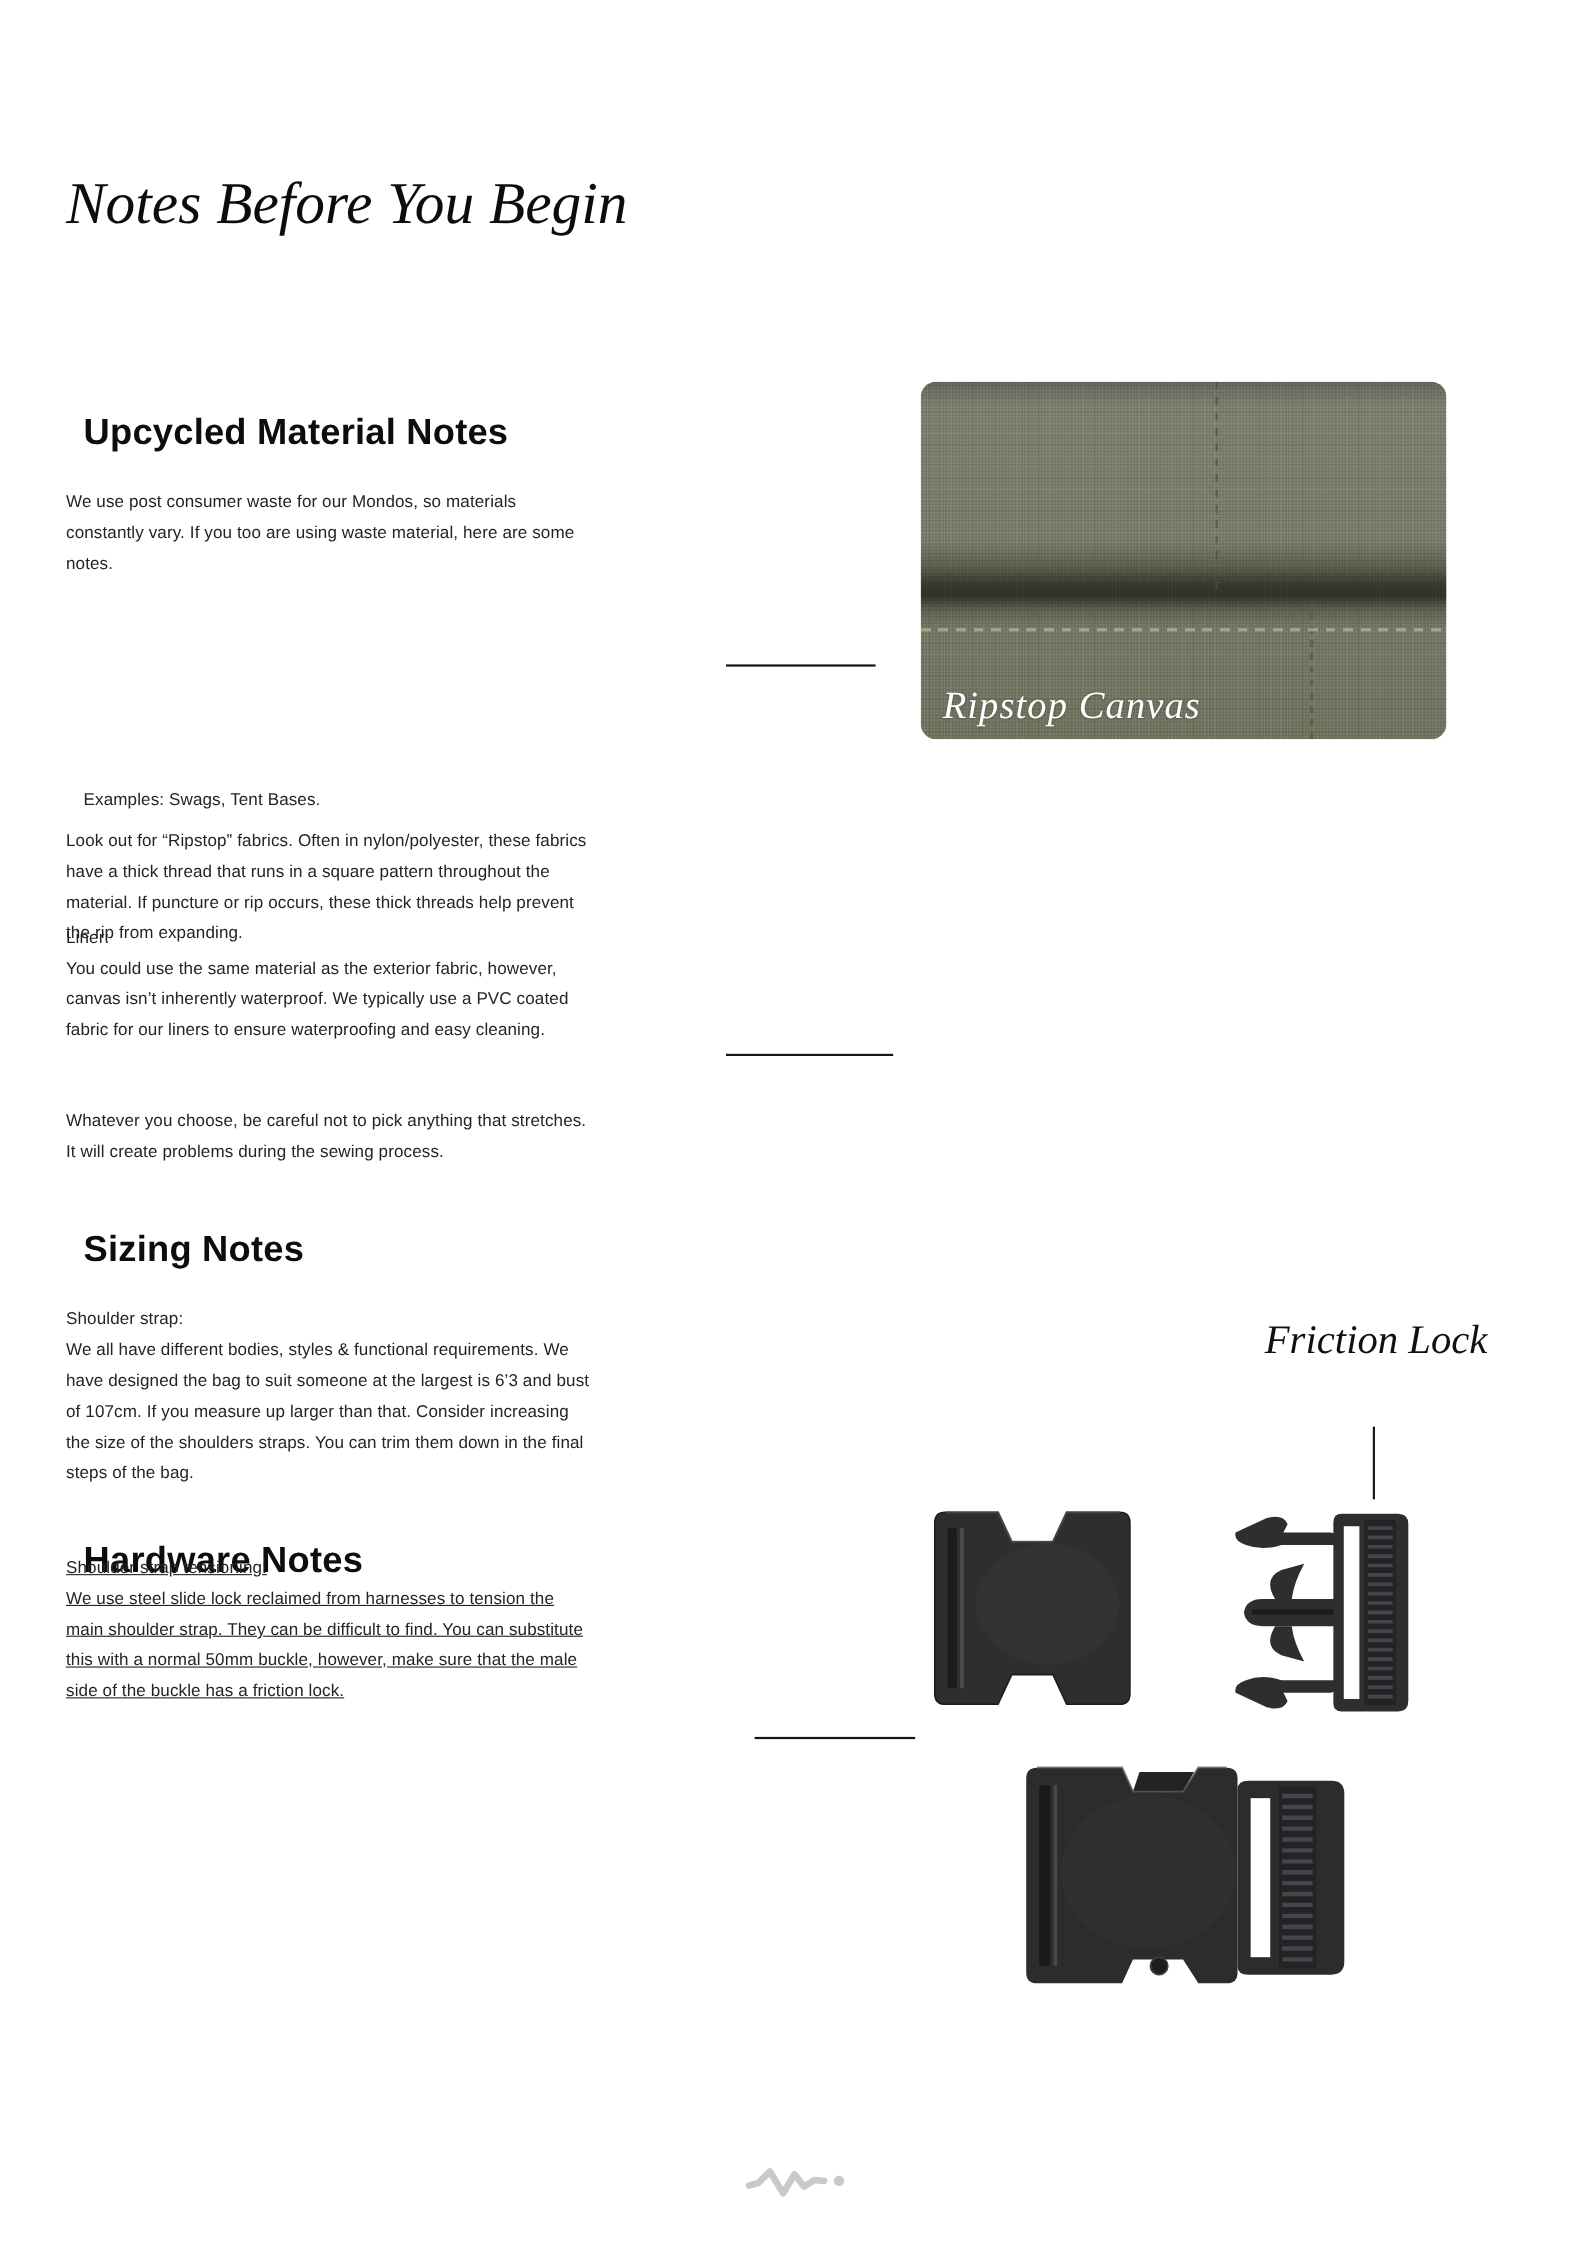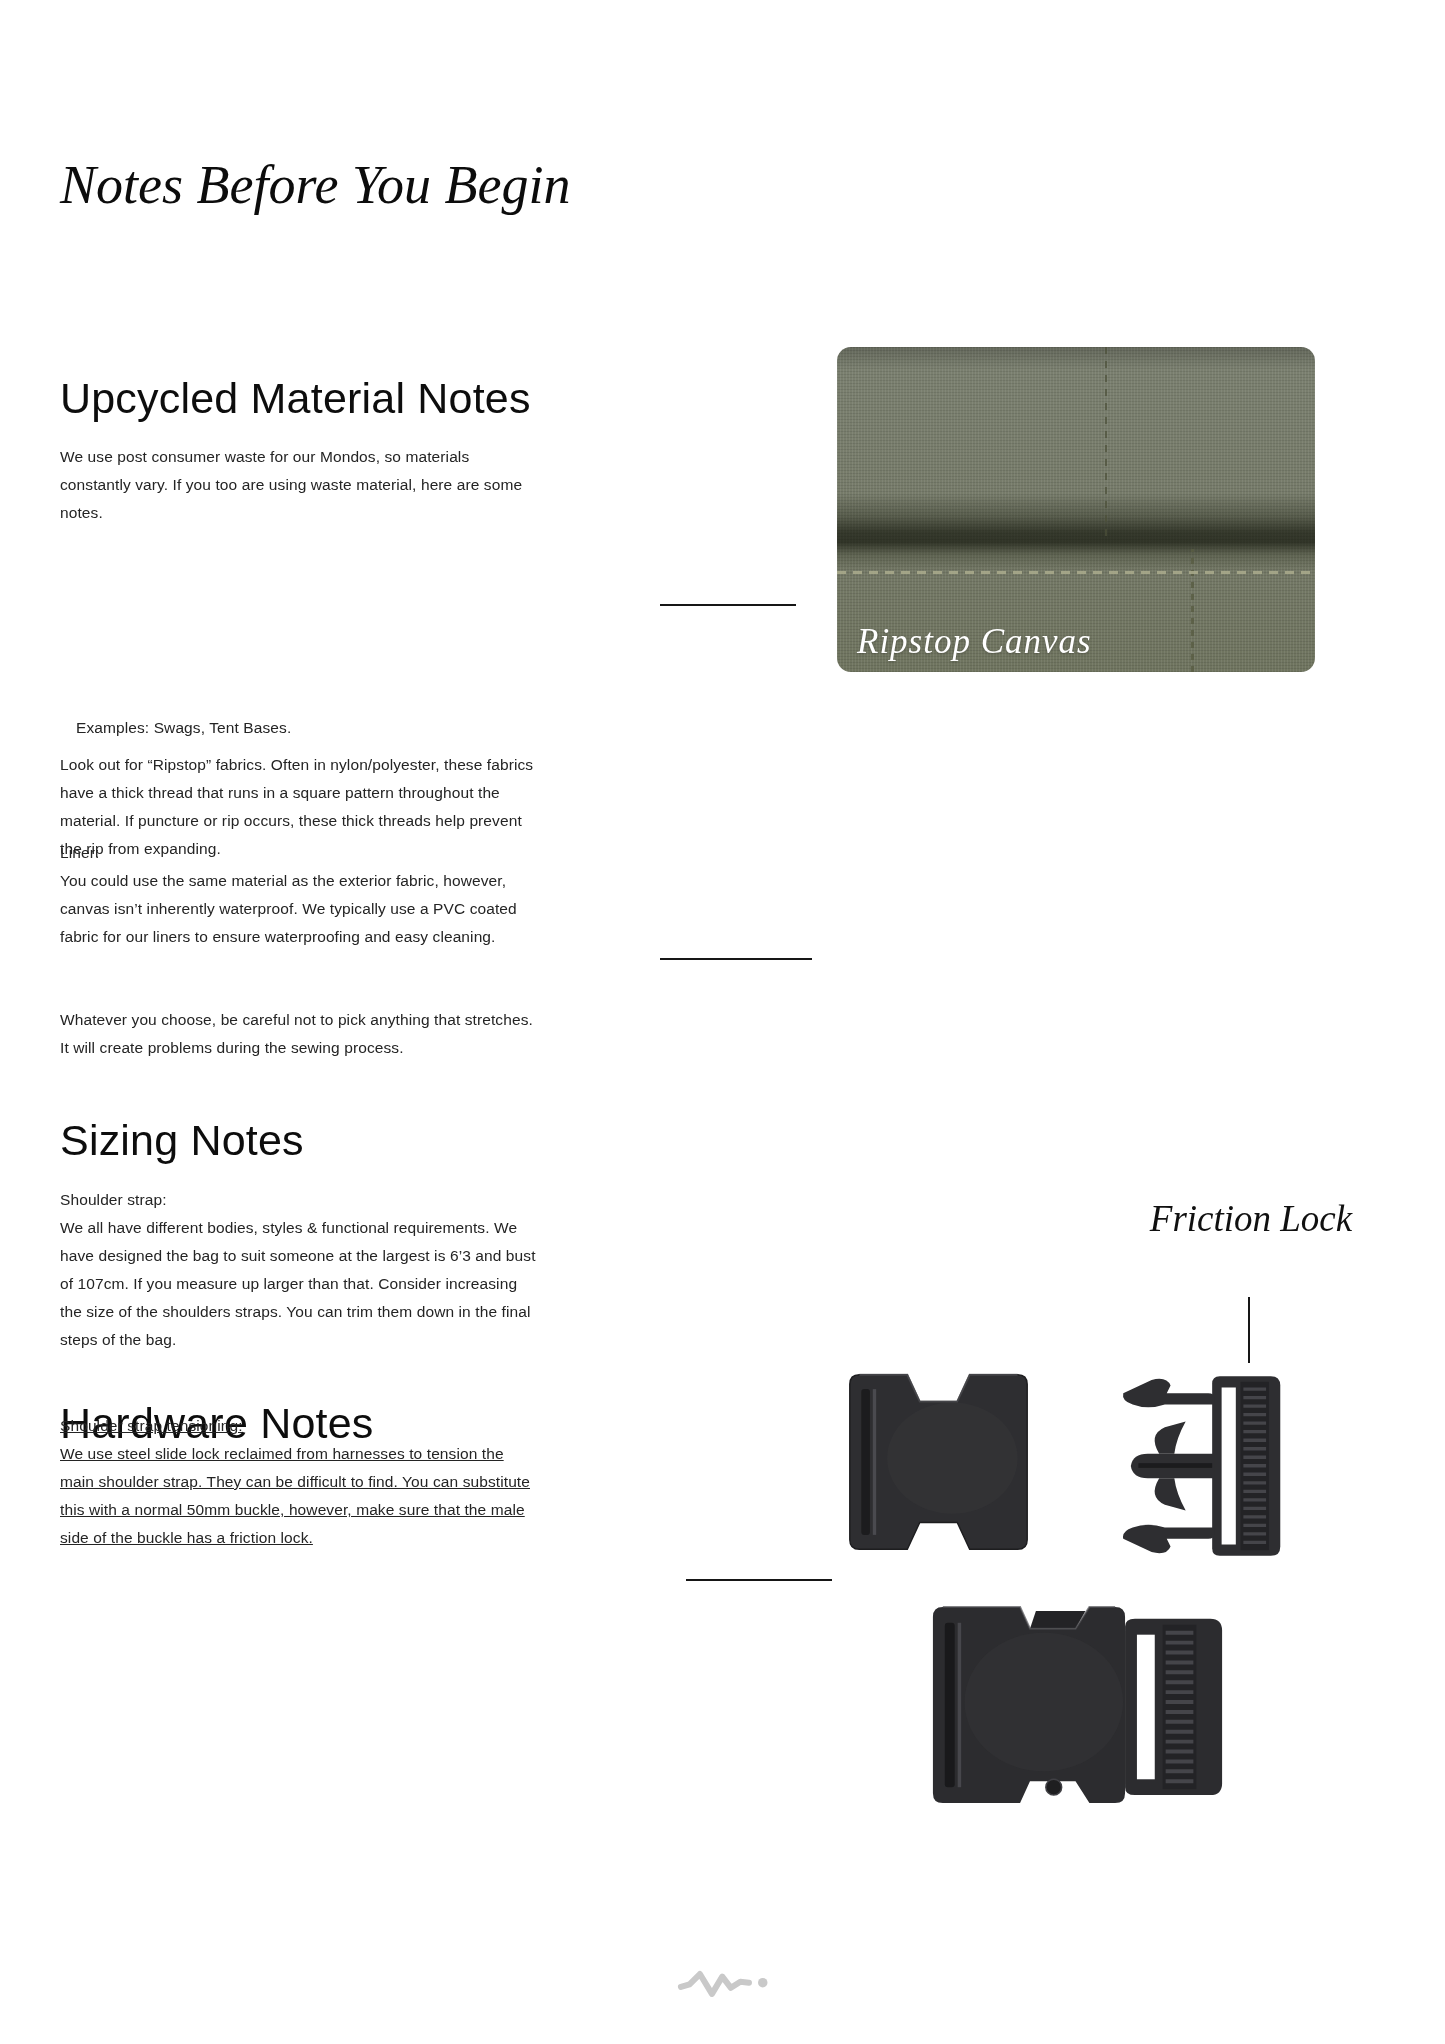--- a/index.html
+++ b/index.html
@@ -7,21 +7,21 @@
           font-family:"Liberation Sans",sans-serif; color:#1e1e1e; overflow:hidden; }
   .abs { position:absolute; }
 
   .logo { top:44px; left:0; right:0; text-align:center; font-size:26px; letter-spacing:1.5px;
           color:#b5b5b5; font-weight:700; }
   .logo .light { color:#c9c9c9; font-weight:400; }
 
   .title { left:60px; top:154px; font-family:"Liberation Serif","DejaVu Serif",serif; font-style:italic;
            font-weight:400; font-size:54px; color:#0c0c0c; }
 
-  .h2 { left:60px; font-size:43px; font-weight:400; color:#0d0d0d; letter-spacing:.2px; }
+  .h2 { left:76px; font-size:33px; font-weight:700; color:#0d0d0d; letter-spacing:.2px; }
   .h2-upcycled { top:374px; }
   .h2-sizing   { top:1116px; }
   .h2-hardware { top:1399px; }
 
   .body-text { left:60px; width:478px; font-size:15.5px; line-height:28px; color:#242424; letter-spacing:.1px; }
   .p-intro    { top:443px; }
   .p-exterior { top:545px; }
   .p-examples { top:698px; }
   .p-ripstop  { top:751px; }
   .p-liner    { top:839px; }

